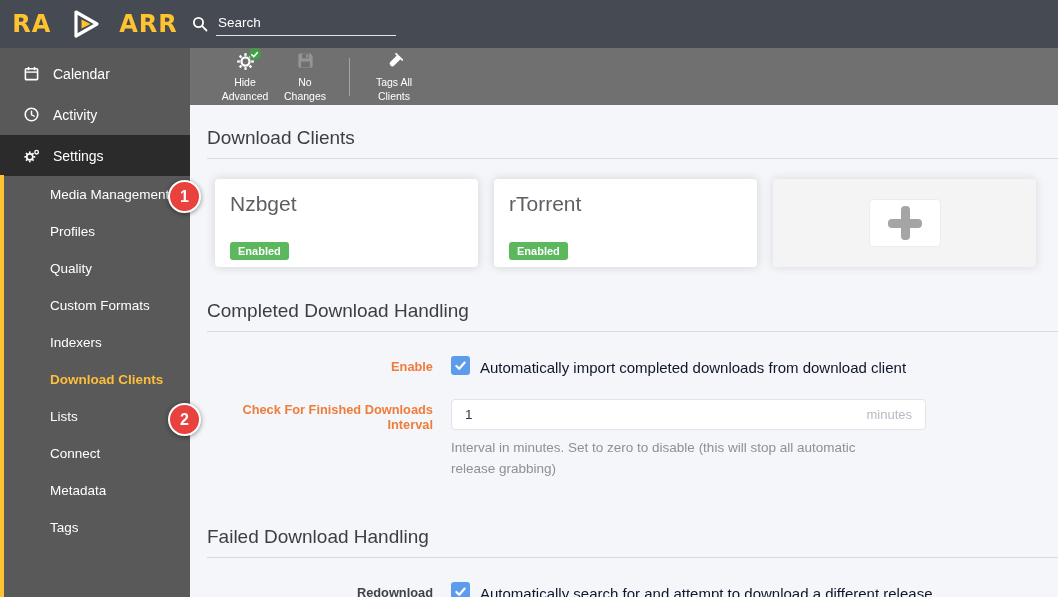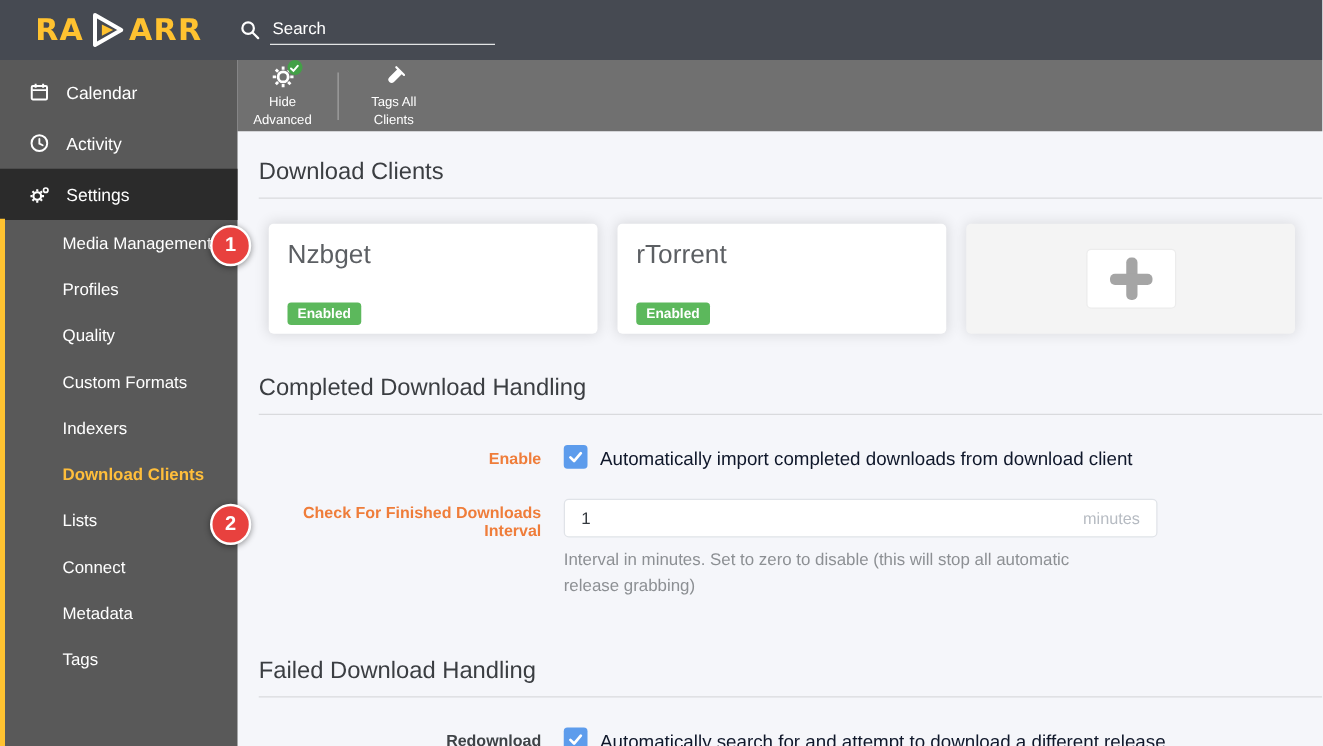--- a/index.html
+++ b/index.html
@@ -10,21 +10,21 @@
     background: #f5f6fa;
   }
 
   
   .topbar {
     position: absolute; top: 0; left: 0; width: 1058px; height: 48px;
     background: #464a52; display: flex; align-items: center; z-index: 5;
   }
   .logo {
     width: 190px; display: flex; align-items: center; justify-content: center;
-    gap: 1px; user-select: none;
+    gap: 17px; user-select: none;
   }
   .logo-text {
     color: #ffc230; font-weight: 700; font-size: 24px; letter-spacing: 1px;
     font-family: "DejaVu Sans", sans-serif;
   }
   .logo-tri { margin: 0 1px; display: block; }
   .search-wrap { display: flex; align-items: center; margin-left: 2px; }
   .search-wrap svg { margin-right: 8px; }
   .search-input {
     background: transparent; border: none; outline: none;
@@ -51,21 +51,21 @@
   .nav-item.selected { background: #2b2b2b; }
   .sub-item {
     height: 37px; display: flex; align-items: center; padding-left: 50px;
     color: #ffffff; font-size: 13.5px; cursor: pointer;
   }
   .sub-item.active { color: #ffbe3b; font-weight: 700; }
 
   
   .toolbar {
     position: absolute; top: 48px; left: 190px; right: 0; height: 57px;
-    background: #707070; display: flex; align-items: center; padding-left: 6px;
+    background: #707070; display: flex; align-items: center; padding-left: 25px;
     z-index: 3;
   }
   .tool-btn {
     width: 60px; display: flex; flex-direction: column; align-items: center;
     color: #fff; font-size: 10.5px; line-height: 1.3; text-align: center;
     cursor: pointer; padding-top: 2px;
   }
   .tool-icon { position: relative; height: 22px; margin-bottom: 3px; }
   .tool-sep { width: 1px; height: 38px; background: #a2a2a2; margin: 0 14px; }
 
@@ -273,20 +273,32 @@
       <span class="check-badge">
         <svg width="9" height="9" viewBox="0 0 10 10">
           <polyline points="2,5.3 4.2,7.4 8,3" fill="none" stroke="#fff" stroke-width="1.8" stroke-linecap="round"></polyline>
         </svg>
       </span>
     </span>
     <span>Hide</span>
     <span>Advanced</span>
   </div>
 
+  <div class="tool-btn">
+    <span class="tool-icon">
+      <svg width="19" height="19" viewBox="0 0 20 20">
+        <path d="M2.5 4 a1.5 1.5 0 0 1 1.5 -1.5 h11 l2.5 2.5 v11 a1.5 1.5 0 0 1 -1.5 1.5 h-12 a1.5 1.5 0 0 1 -1.5 -1.5 z" fill="#949494"></path>
+        <rect x="6.5" y="2.8" width="7" height="5" fill="#707070"></rect>
+        <rect x="10.6" y="3.6" width="1.9" height="3.3" fill="#949494"></rect>
+        <rect x="5.4" y="11" width="9.2" height="6.2" fill="#707070"></rect>
+      </svg>
+    </span>
+    <span>No</span>
+    <span>Changes</span>
+  </div>
 
   <div class="tool-sep"></div>
 
   <div class="tool-btn">
     <span class="tool-icon">
       <svg width="21" height="21" viewBox="0 0 24 24">
         <g transform="rotate(45 12 12)">
           <path d="M9 4.5 h6 v11 a3 3 0 0 1 -6 0 z" fill="#fff"></path>
           <line x1="7" y1="4.5" x2="17" y2="4.5" stroke="#fff" stroke-width="2" stroke-linecap="round"></line>
         </g>

